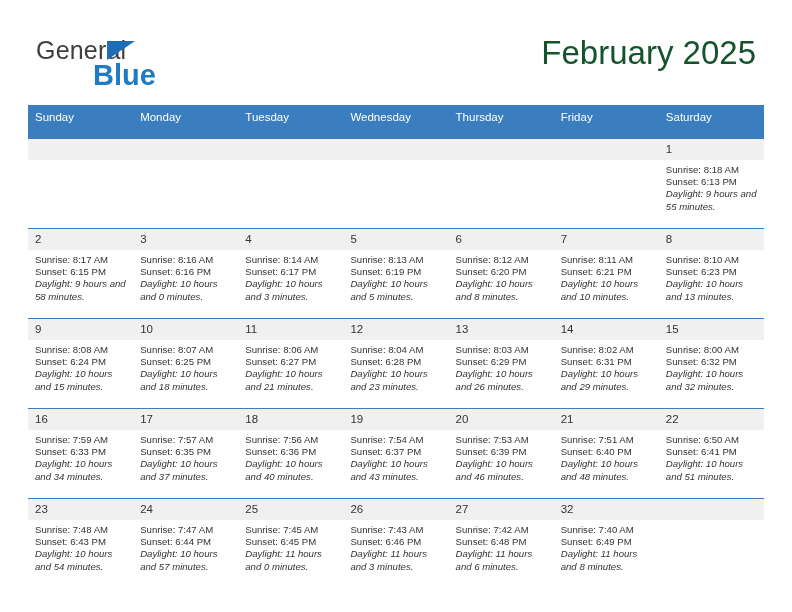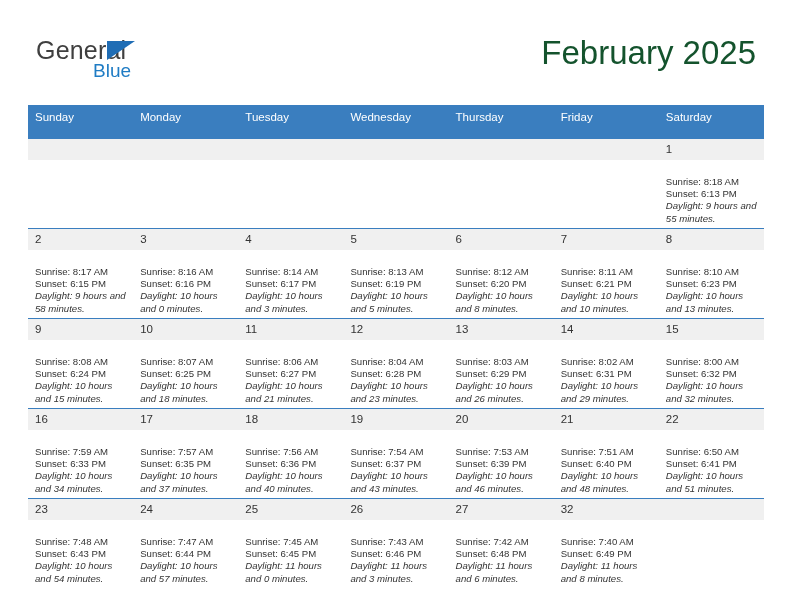--- a/index.html
+++ b/index.html
@@ -52,24 +52,25 @@
     top: 3px;
     width: 0;
     height: 0;
     border-left: 28px solid #1f6db5;
     border-bottom: 19px solid transparent;
   }
   .brand-blue {
     position: absolute;
     left: 57px;
     top: 23px;
-    font-size: 19px;
+    font-size: 29px;
     color: #1f7cc4;
     font-family: "Liberation Sans", sans-serif;
     line-height: 1;
+    font-weight: bold;
   }
   .title-block {
     position: absolute;
     right: 36px;
     top: 34px;
     text-align: right;
   }
   .cal-title {
     font-size: 33px;
     color: #14532d;
@@ -118,21 +119,21 @@
     font-size: 11.5px;
     color: #333333;
     padding: 4px 0 4px 7px;
     height: 13px;
     line-height: 13px;
   }
   .daynum.empty {
     color: transparent;
   }
   .details {
-    padding: 16px 6px 0 7px;
+    padding: 4px 6px 0 7px;
     font-size: 9.6px;
     line-height: 12.2px;
     color: #333333;
   }
   .details div { white-space: nowrap; }
   .details .wrap { white-space: normal; font-style: italic; }
 </style>
 </head>
 <body>
 

